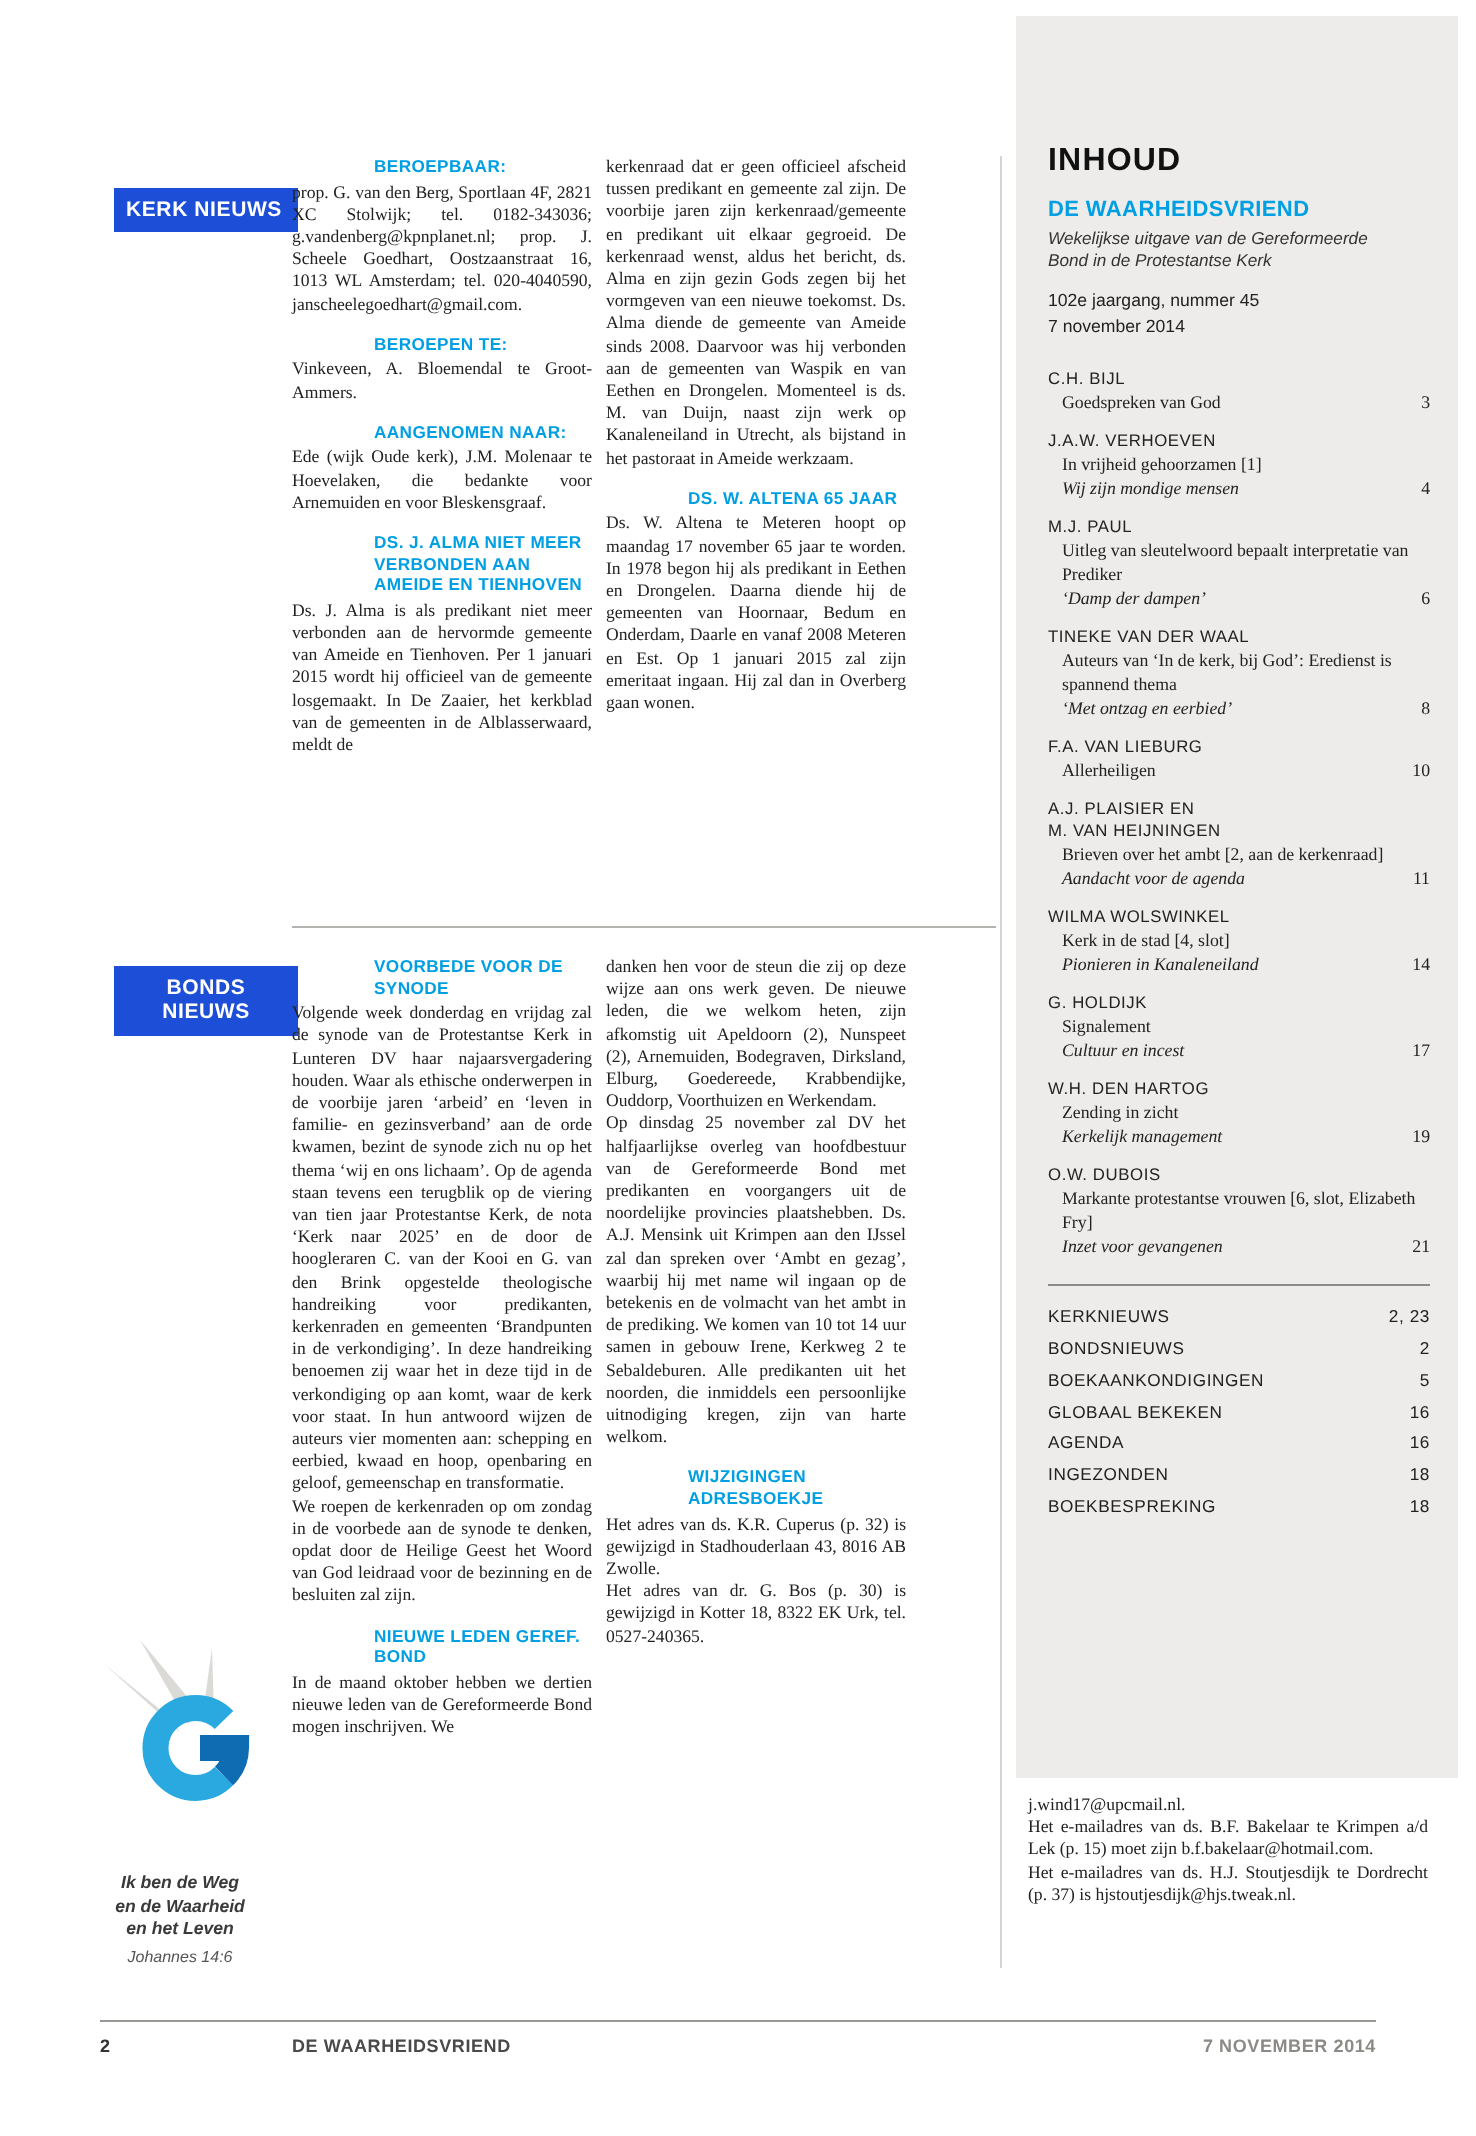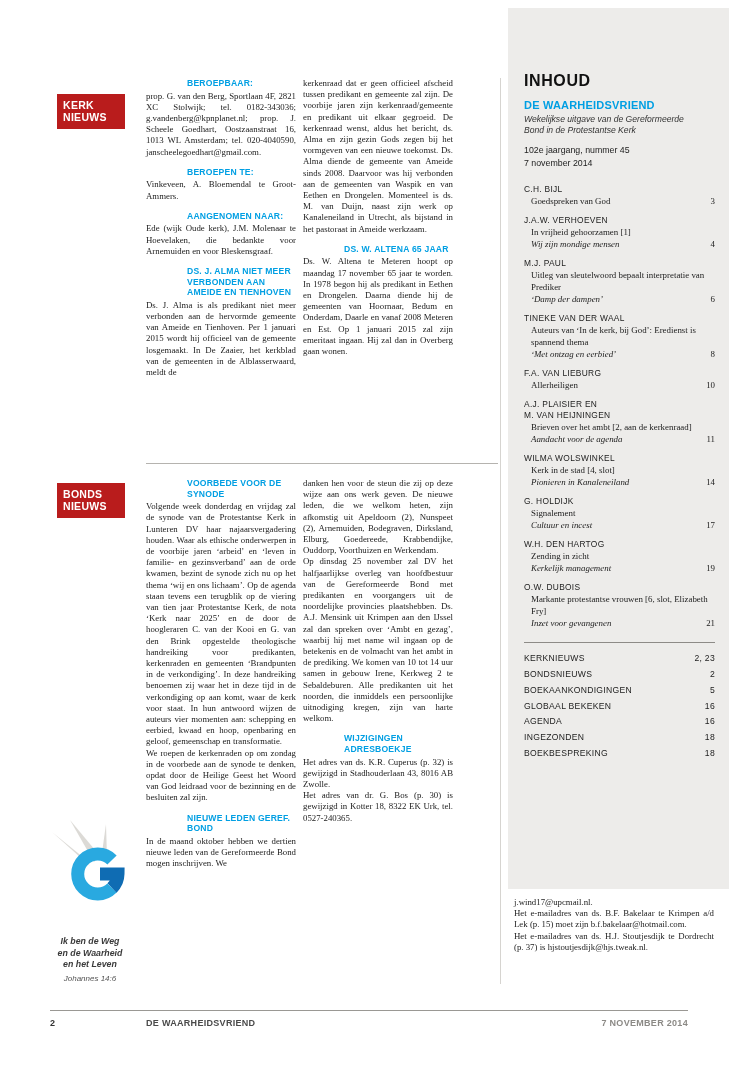--- a/index.html
+++ b/index.html
@@ -8,27 +8,27 @@
     background: #ffffff;
     font-family: "Liberation Sans", sans-serif;
     color: #1a1a1a;
     position: relative;
     overflow: hidden;
   }
   .page { position: absolute; inset: 0; }
 
   
   .section-label {
-    position: absolute; left: 57px; width: 68px;
-    background: #b91c1c; color: #fff;
+    position: absolute; left: 57px; width: 92px;
+    background: #1d4ed8; color: #fff;
     font-weight: bold; font-size: 10.5px; line-height: 1.18;
     padding: 5px 6px; letter-spacing: .3px;
   }
   #label-kerk { top: 94px; }
-  #label-bonds { top: 483px; }
+  #label-bonds { top: 483px; text-align: center; }
 
   
   .col {
     position: absolute; width: 150px;
     font-family: "Liberation Serif", serif;
     font-size: 8.8px; line-height: 11.2px;
     text-align: justify; color: #222;
     hyphens: auto;
   }
   #kerk-col1 { left: 146px; top: 78px; }

